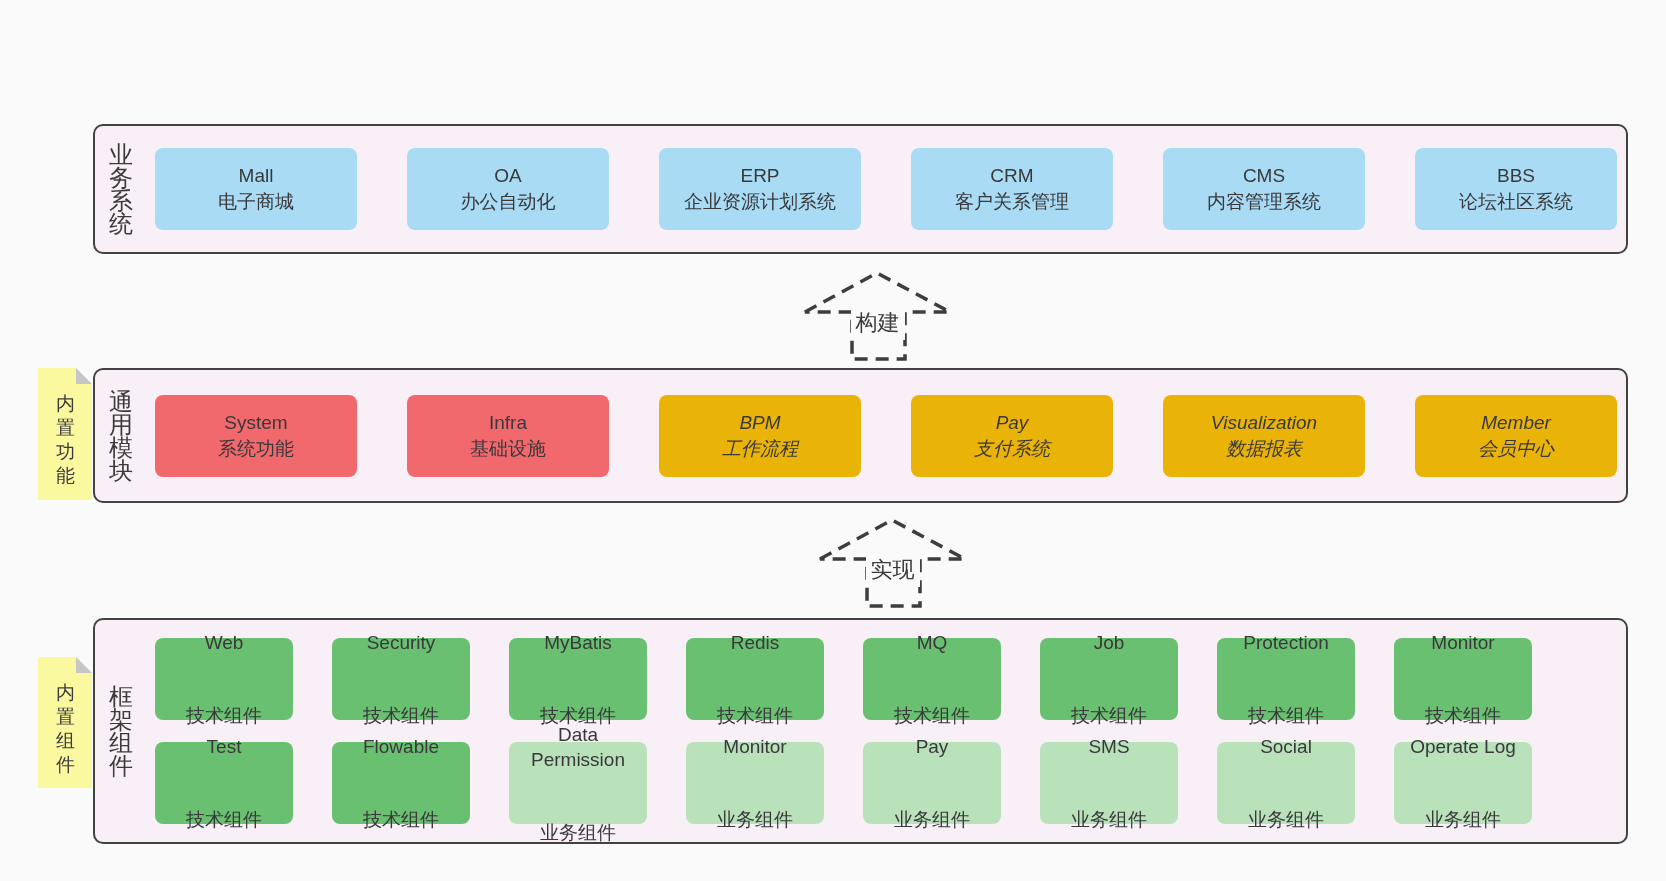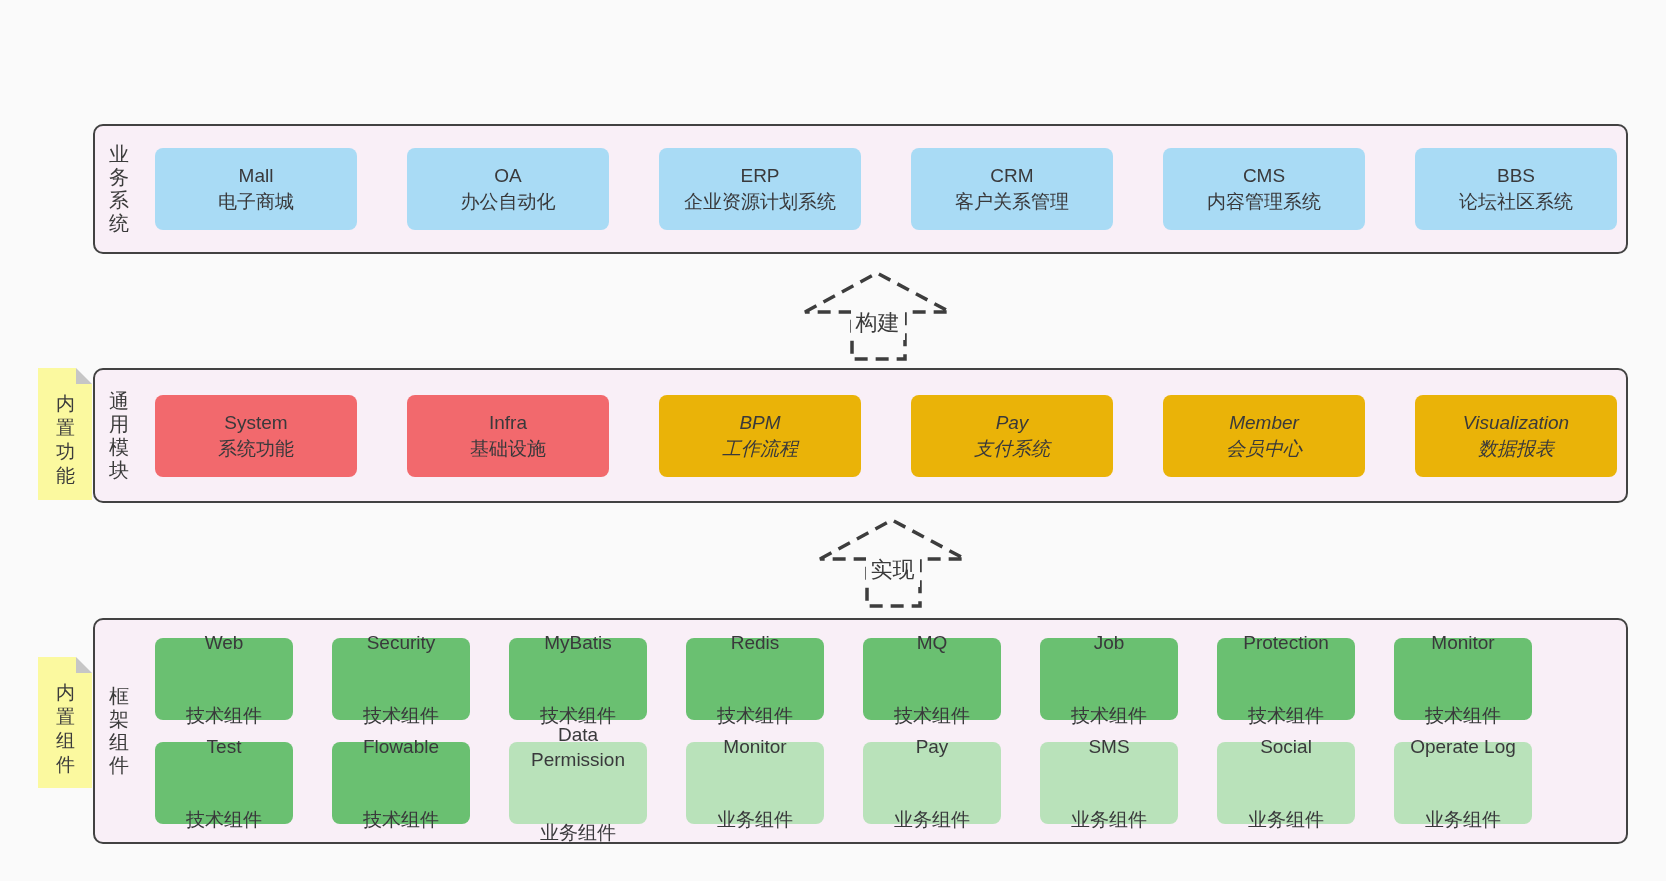--- a/index.html
+++ b/index.html
@@ -13,22 +13,22 @@
   .panel{
     position:absolute;left:93px;width:1535px;box-sizing:border-box;
     background:#f9eff7;border:2px solid #424242;border-radius:10px;
     display:flex;align-items:center;padding:0 12px 0 14px;
   }
   .panel-business{top:124px;height:130px;}
   .panel-modules{top:368px;height:135px;}
   .panel-framework{top:618px;height:226px;}
   .vtitle{
     flex:none;width:24px;margin-right:22px;
-    font-size:20px;line-height:23px;word-break:break-all;
-    text-align:left;color:#3b3b3b;
+    font-size:24px;line-height:23px;word-break:break-all;
+    text-align:center;color:#3b3b3b;
   }
   .rows{flex:1;display:flex;flex-direction:column;gap:22px;}
   .row{display:flex;gap:50px;}
   .panel-framework .row{gap:39px;}
   
   .box{
     width:202px;height:82px;border-radius:8px;box-sizing:border-box;
     display:flex;flex-direction:column;align-items:center;justify-content:center;
     text-align:center;font-size:19px;line-height:26px;color:#39393b;
     padding:0 10px;
@@ -127,26 +127,26 @@
       </div>
       <div class="box" data-variant="pink">
         <span>BPM</span>
         <span>工作流程</span>
       </div>
       <div class="box" data-variant="pink">
         <span>Pay</span>
         <span>支付系统</span>
       </div>
       <div class="box" data-variant="pink">
+        <span>Visualization</span>
+        <span>数据报表</span>
+      </div>
+      <div class="box" data-variant="pink">
         <span>Member</span>
         <span>会员中心</span>
-      </div>
-      <div class="box" data-variant="pink">
-        <span>Visualization</span>
-        <span>数据报表</span>
       </div>
     </div>
   </div>
 </div>
 
 <div class="arrow arrow-implement">
   <svg viewBox="0 0 155 95">
     <path d="M5 44 L77 5 L150 44 L105 44 L105 91 L52 91 L52 44 Z"></path>
   </svg>
   <div class="arrow-label">实现</div>

